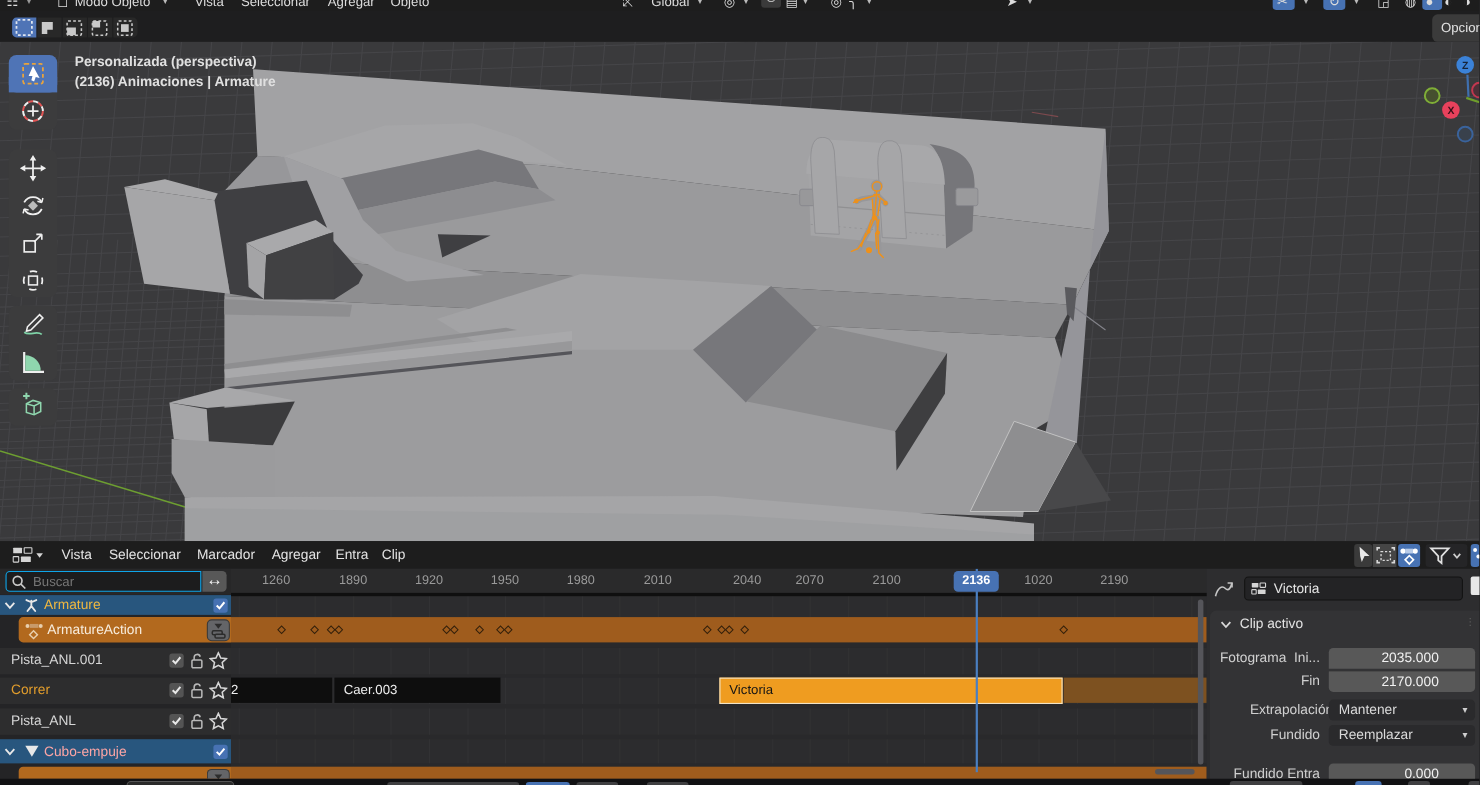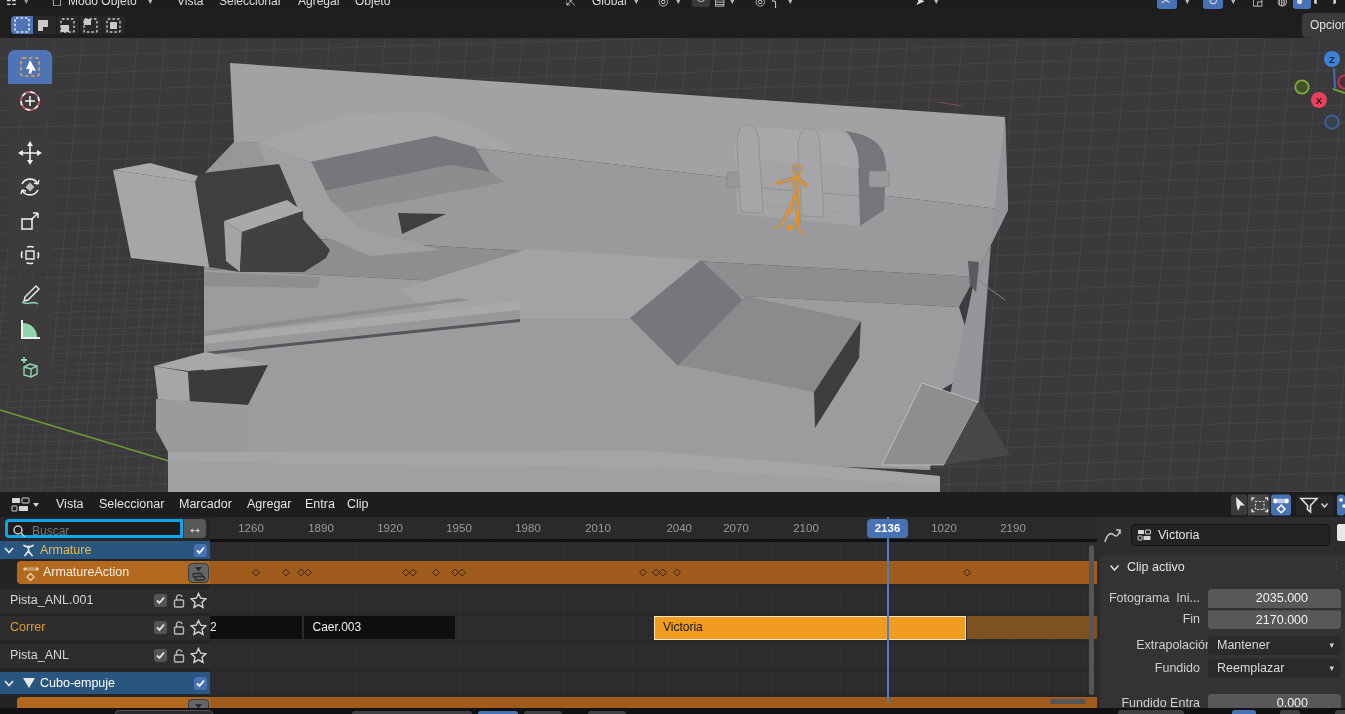--- a/index.html
+++ b/index.html
@@ -274,20 +274,21 @@
           <path d="M792,162 L789,172 M799,162 L797.5,172 M787,174 L783,186 M796,174 L797,188"></path>
           <circle cx="795" cy="160" r="1.7" fill="#ef9119"></circle>
           <circle cx="789.5" cy="172.5" r="1.3"></circle>
           <circle cx="798" cy="173.5" r="1.3"></circle>
           <circle cx="778.5" cy="144.8" r="1.4"></circle>
           <circle cx="805" cy="146.5" r="1.4"></circle>
           <circle cx="790" cy="189.5" r="2.1" fill="#ef9119"></circle>
         </g>
       </g>
     </svg>
+    <div id="vptext">Personalizada (perspectiva)<br>(2136) Animaciones | Armature</div>
     <svg class="abs" style="left:6px;top:10px" width="48" height="344" viewBox="0 0 48 344">
       <g>
         <rect x="2" y="2" width="44" height="68" rx="7" fill="#3c3c3d"></rect>
         <rect x="2" y="2" width="44" height="34" rx="7" fill="#4f74b6"></rect>
         <rect x="2" y="22" width="44" height="14" fill="#4f74b6"></rect>
         <rect x="2" y="88" width="44" height="134" rx="7" fill="#3c3c3d"></rect>
         <rect x="2" y="230" width="44" height="68" rx="7" fill="#3c3c3d"></rect>
         <rect x="2" y="305" width="44" height="34" rx="7" fill="#3c3c3d"></rect>
       </g>
 
@@ -433,21 +434,21 @@
 
     <div class="abs" style="left:210px;top:205px;width:887px;height:11px;background:#9f5c1d"></div>
 
     <div class="abs" style="left:886.5px;top:25px;width:2px;height:185px;background:#4a7fc1"></div>
     <div class="abs" style="left:867px;top:27px;width:41px;height:19px;background:#4772b3;border-radius:4px;color:#fff;font-size:11.5px;font-weight:bold;text-align:center;line-height:19px">2136</div>
 
     <div class="abs" style="left:1089px;top:53px;width:5px;height:150px;background:#55555a;border-radius:3px"></div>
     <div class="abs" style="left:1050px;top:207px;width:36px;height:5px;background:#55555a;border-radius:3px"></div>
 
     <div class="abs" style="left:0;top:25px;width:210px;height:23px;background:#272728">
-      <div class="abs" style="left:5px;top:2px;width:178px;height:19px;background:#1c1c1d;border:3px solid #0ea5e9;border-radius:4px 0 0 4px">
+      <div class="abs" style="left:5px;top:2px;width:178px;height:19px;background:#1c1c1d;border:1px solid #0ea5e9;border-radius:4px 0 0 4px">
         <svg class="abs" style="left:4px;top:2px" width="14" height="14" viewBox="0 0 14 14">
             <circle cx="6" cy="6" r="4" fill="none" stroke="#c9c9c9" stroke-width="1.5"></circle>
             <line x1="9" y1="9" x2="13" y2="13" stroke="#c9c9c9" stroke-width="1.5"></line>
           </svg>
         <span class="abs" style="left:24px;top:2px;color:#767676;font-size:12px">Buscar</span>
       </div>
       <div class="abs" style="left:184px;top:2px;width:22px;height:19px;background:#585858;border-radius:0 4px 4px 0;color:#f5f5f5;text-align:center;font-size:15px;line-height:18px">↔</div>
     </div>
     <div id="chpanel">
       <div class="abs" style="left:0;top:48px;width:210px;height:168px;background:#242426"></div>
@@ -524,21 +525,21 @@
         </svg>
       </div>
 
       <div class="chrow" style="top:180px;height:22px;background:#28567e">
         <svg class="abs" style="left:3px;top:7px" width="12" height="9" viewBox="0 0 12 9">
             <path d="M2,2 L6,6.5 L10,2" stroke="#e8e8e8" stroke-width="1.7" fill="none"></path>
           </svg>
         <svg class="abs" style="left:21px;top:3px" width="16" height="16" viewBox="0 0 16 16">
           <path d="M2,3 L14,3 L8,13 Z" fill="#e8e8e8" rx="2"></path>
         </svg>
-        <span class="abs" style="left:40px;top:3.5px;color:#ffffff">Cubo-empuje</span>
+        <span class="abs" style="left:40px;top:3.5px;color:#fca5a5">Cubo-empuje</span>
         <span class="ckb" style="left:194px;top:4.5px;background:#4772b3"><svg width="13" height="13" viewBox="0 0 13 13">
               <path d="M3,6.5 L5.5,9 L10,3.5" stroke="#fff" stroke-width="1.8" fill="none"></path>
             </svg></span>
       </div>
 
       <div class="chrow" style="left:17px;top:205px;width:193px;height:11px;background:#b2691e;border-radius:4px 0 0 0">
         <div class="abs" style="left:171px;top:1.5px;width:21px;height:9px;background:#646568;border-radius:4.5px 4.5px 0 0;border:1px solid #3a3a3a;border-bottom:none">
           <svg width="19" height="9" viewBox="0 0 19 9">
               <path d="M6,2 l3.5,4.5 L13,2 Z" fill="#2c2c2c"></path>
             </svg>

